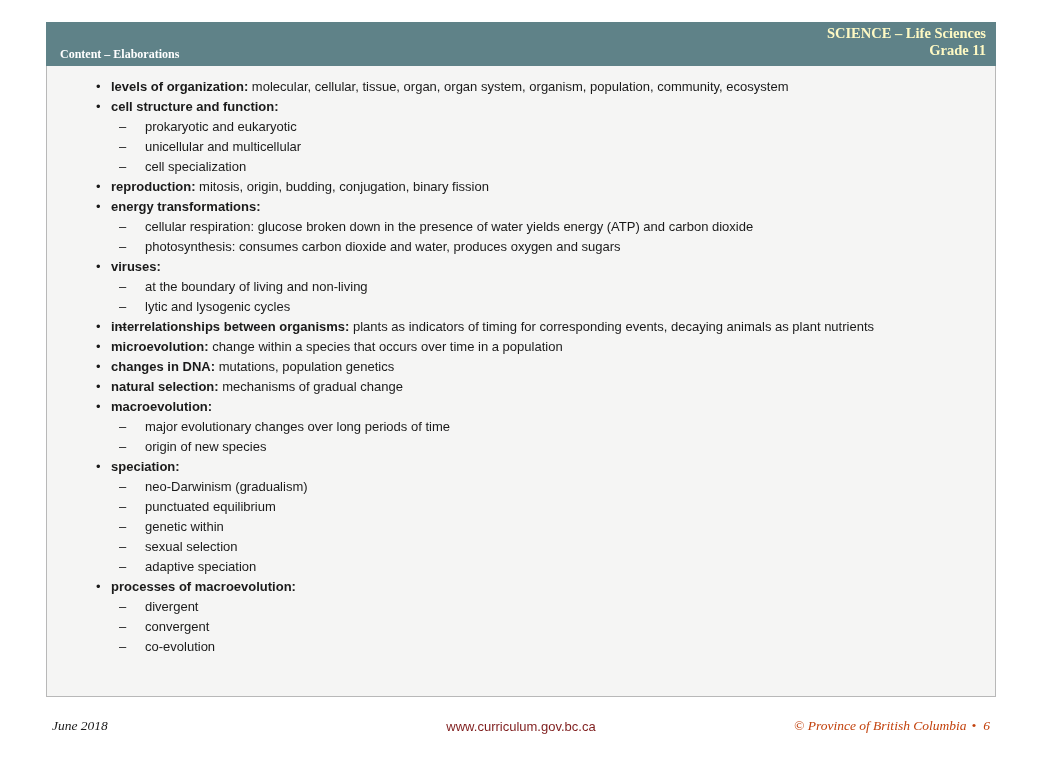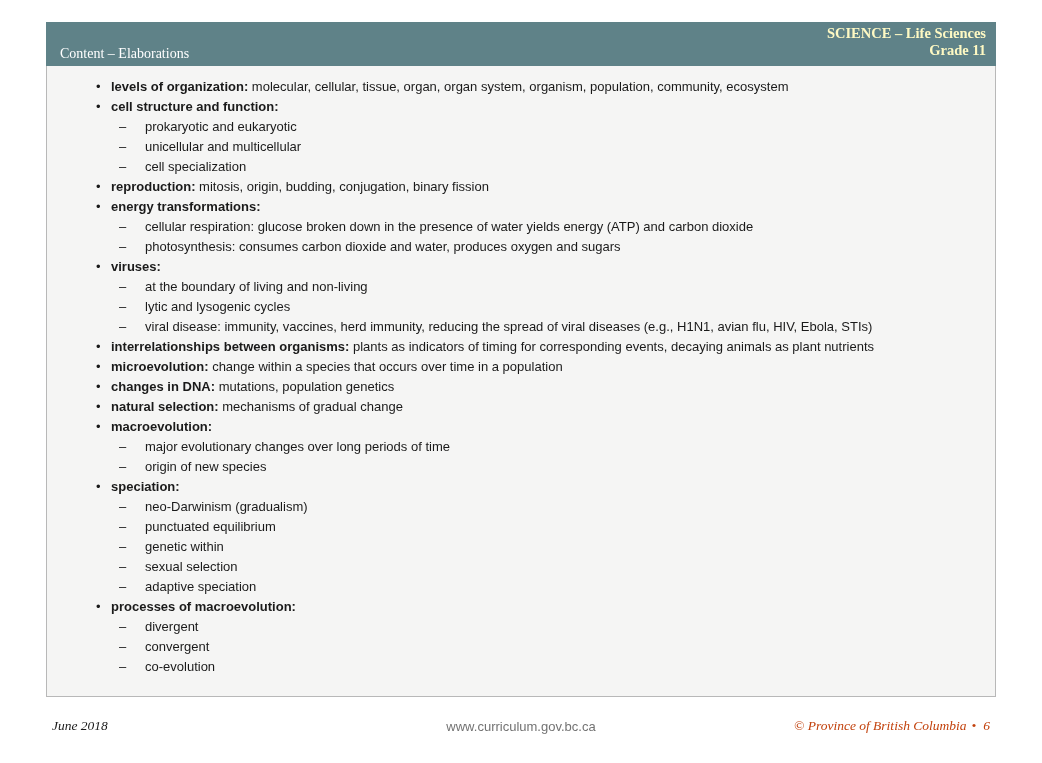--- a/index.html
+++ b/index.html
@@ -46,22 +46,22 @@
     height: 44px;
     box-sizing: border-box;
     background: #5f8288;
     display: flex;
     align-items: flex-end;
     justify-content: space-between;
     padding: 0 10px 4px 14px;
   }
   .header-left {
     font-family: "Liberation Serif", serif;
-    font-weight: normal;
-    font-size: 14px;
+    font-weight: bold;
+    font-size: 12px;
     color: #ffffff;
     line-height: 1.15;
     white-space: nowrap;
   }
   .header-right {
     font-family: "Liberation Serif", serif;
     font-weight: bold;
     font-size: 14.5px;
     color: #fef9c3;
     text-align: right;
@@ -144,21 +144,21 @@
     white-space: nowrap;
   }
   .footer-center {
     position: absolute;
     left: 0;
     right: 0;
     top: 1px;
     text-align: center;
     font-family: "Liberation Sans", sans-serif;
     font-size: 13px;
-    color: #737373;
+    color: #7f1d1d;
     white-space: nowrap;
   }
   .footer-right {
     position: absolute;
     right: 6px;
     top: 0;
     font-family: "Liberation Serif", serif;
     font-style: italic;
     font-size: 13.5px;
     color: #c2410c;
@@ -193,21 +193,21 @@
       <div class="item lvl2"><span class="marker">–</span><span class="rest">prokaryotic and eukaryotic</span></div>
       <div class="item lvl2"><span class="marker">–</span><span class="rest">unicellular and multicellular</span></div>
       <div class="item lvl2"><span class="marker">–</span><span class="rest">cell specialization</span></div>
       <div class="item lvl1"><span class="marker">•</span><span class="lead">reproduction:</span><span class="rest"> mitosis, origin, budding, conjugation, binary fission</span></div>
       <div class="item lvl1"><span class="marker">•</span><span class="lead">energy transformations:</span></div>
       <div class="item lvl2"><span class="marker">–</span><span class="rest">cellular respiration: glucose broken down in the presence of water yields energy (ATP) and carbon dioxide</span></div>
       <div class="item lvl2"><span class="marker">–</span><span class="rest">photosynthesis: consumes carbon dioxide and water, produces oxygen and sugars</span></div>
       <div class="item lvl1"><span class="marker">•</span><span class="lead">viruses:</span></div>
       <div class="item lvl2"><span class="marker">–</span><span class="rest">at the boundary of living and non-living</span></div>
       <div class="item lvl2"><span class="marker">–</span><span class="rest">lytic and lysogenic cycles</span></div>
-      <div class="item lvl2"><span class="marker">–</span><span class="rest">viral disease: immunity, vaccines, herd immunity, reducing the spread of viral diseases (e.g., H1N1, avian flu, HIV, Ebola, STIs)</span></div>
+      <div class="item lvl2"><span class="marker">–</span></div>
       <div class="item lvl1"><span class="marker">•</span><span class="lead">interrelationships between organisms:</span><span class="rest"> plants as indicators of timing for corresponding events, decaying animals as plant nutrients</span></div>
       <div class="item lvl1"><span class="marker">•</span><span class="lead">microevolution:</span><span class="rest"> change within a species that occurs over time in a population</span></div>
       <div class="item lvl1"><span class="marker">•</span><span class="lead">changes in DNA:</span><span class="rest"> mutations, population genetics</span></div>
       <div class="item lvl1"><span class="marker">•</span><span class="lead">natural selection:</span><span class="rest"> mechanisms of gradual change</span></div>
       <div class="item lvl1"><span class="marker">•</span><span class="lead">macroevolution:</span></div>
       <div class="item lvl2"><span class="marker">–</span><span class="rest">major evolutionary changes over long periods of time</span></div>
       <div class="item lvl2"><span class="marker">–</span><span class="rest">origin of new species</span></div>
       <div class="item lvl1"><span class="marker">•</span><span class="lead">speciation:</span></div>
       <div class="item lvl2"><span class="marker">–</span><span class="rest">neo-Darwinism (gradualism)</span></div>
       <div class="item lvl2"><span class="marker">–</span><span class="rest">punctuated equilibrium</span></div>

